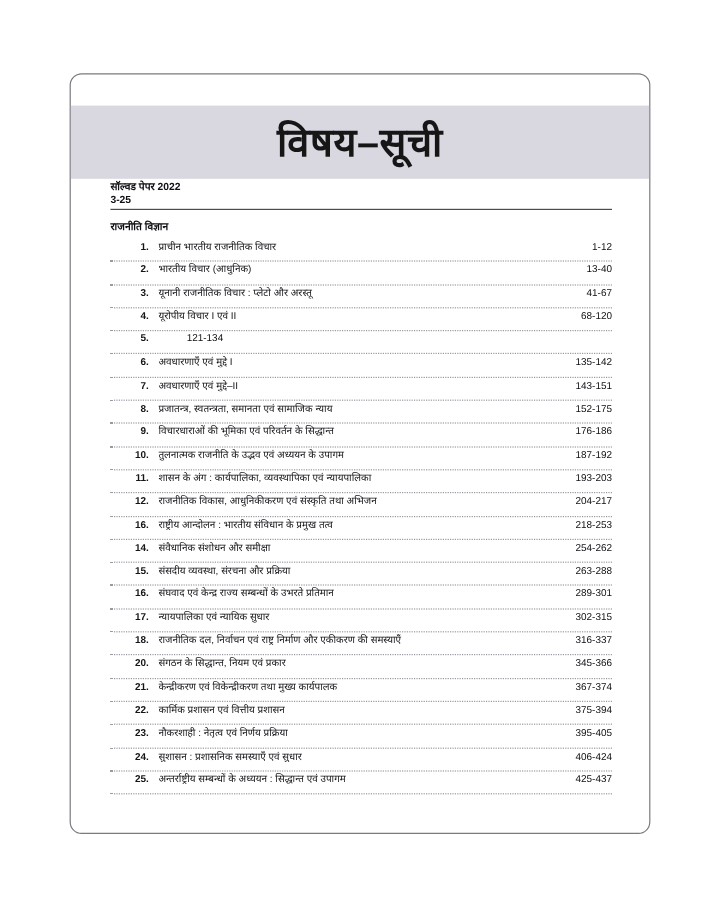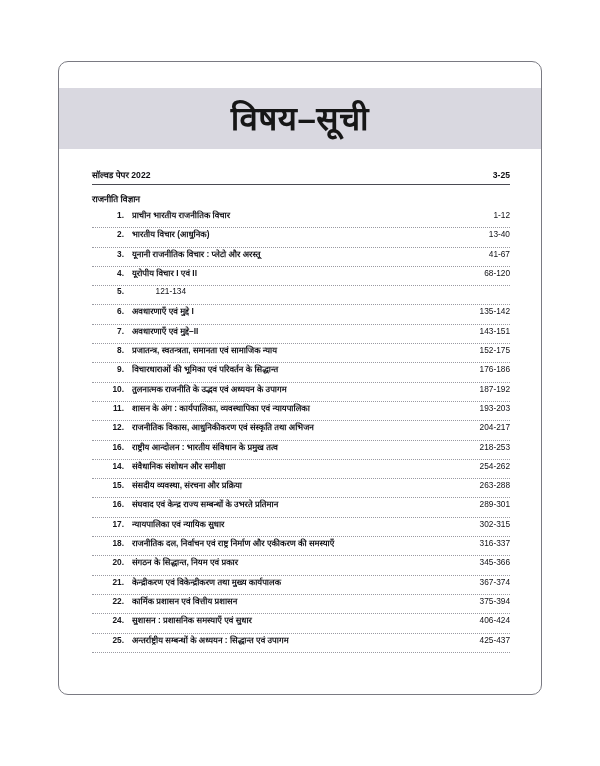--- a/index.html
+++ b/index.html
@@ -47,23 +47,24 @@
   }
 
   .content {
     padding: 0 31px 0 33px;
   }
 
   .paper-row {
     display: flex;
     justify-content: space-between;
     align-items: baseline;
-    margin-top: 20px;
+    margin-top: 0;
     padding-bottom: 3px;
     border-bottom: 1.1px solid #4a4a52;
+    flex-direction: column;
   }
 
   .paper-label {
     font-size: 8.6px;
     font-weight: 700;
     color: #0f0f14;
   }
 
   .paper-pages {
     font-size: 8.6px;
@@ -100,21 +101,21 @@
     text-align: right;
     font-size: 8.3px;
     font-weight: 600;
     color: #141419;
     padding-right: 8px;
   }
 
   .toc-title {
     flex: 1 1 auto;
     font-size: 8.3px;
-    font-weight: 700;
+    font-weight: 400;
     color: #141419;
     white-space: nowrap;
     overflow: hidden;
   }
 
   .toc-pages {
     flex: 0 0 54px;
     text-align: right;
     font-size: 8.3px;
     font-weight: 400;
@@ -238,20 +239,25 @@
           <span class="toc-num">21.</span>
           <span class="toc-title">केन्द्रीकरण एवं विकेन्द्रीकरण तथा मुख्य कार्यपालक</span>
           <span class="toc-pages">367-374</span>
         </li>
         <li class="toc-row">
           <span class="toc-num">22.</span>
           <span class="toc-title">कार्मिक प्रशासन एवं वित्तीय प्रशासन</span>
           <span class="toc-pages">375-394</span>
         </li>
         <li class="toc-row">
+          <span class="toc-num">23.</span>
+          <span class="toc-title">नौकरशाही : नेतृत्व एवं निर्णय प्रक्रिया</span>
+          <span class="toc-pages">395-405</span>
+        </li>
+        <li class="toc-row">
           <span class="toc-num">24.</span>
           <span class="toc-title">सुशासन : प्रशासनिक समस्याएँ एवं सुधार</span>
           <span class="toc-pages">406-424</span>
         </li>
         <li class="toc-row">
           <span class="toc-num">25.</span>
           <span class="toc-title">अन्तर्राष्ट्रीय सम्बन्धों के अध्ययन : सिद्धान्त एवं उपागम</span>
           <span class="toc-pages">425-437</span>
         </li>
       </ul>

